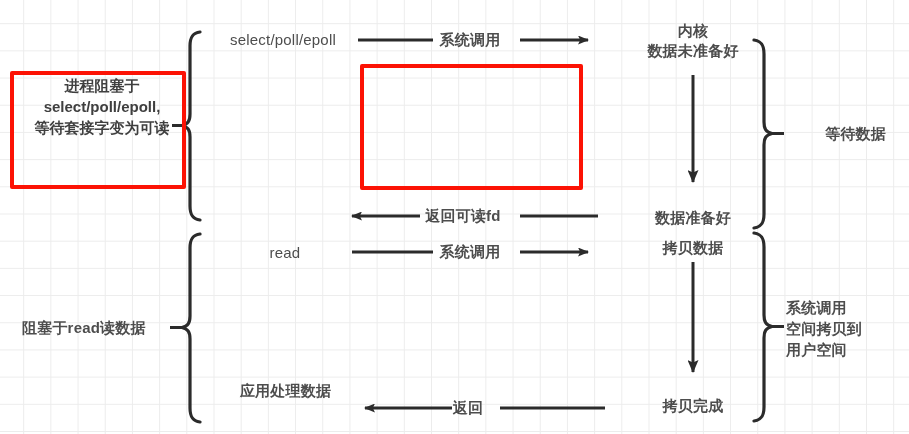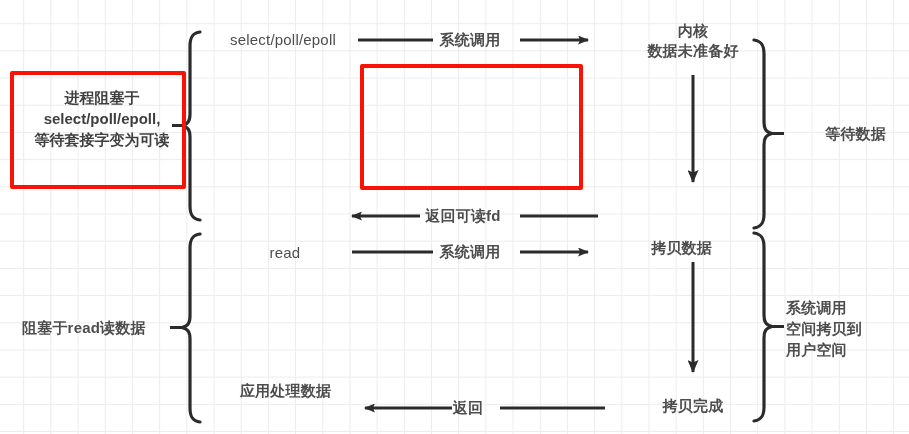--- a/index.html
+++ b/index.html
@@ -149,31 +149,32 @@
   <div class="lbl thin" style="left:215px; top:243px; width:140px;">read</div>
 
   <div class="lbl" style="left:213px; top:382px; width:145px;font-family:Liberation Serif, serif;">应用处理数据</div>
 
   <div class="lbl" style="left:22px; top:318px; width:148px; text-align:left;">阻塞于read读数据</div>
 
   <div class="lbl" style="left:630px; top:21px; width:126px;">内核</div>
 
   <div class="lbl" style="left:630px; top:41px; width:126px;">数据未准备好</div>
 
+  <div class="lbl" style="left:638px; top:208px; width:110px;">数据准备好</div>
 
-  <div class="lbl" style="left:602px; top:238px; width:110px;text-align:right;">拷贝数据</div>
+  <div class="lbl" style="left:638px; top:238px; width:110px;">拷贝数据</div>
 
   <div class="lbl" style="left:638px; top:396px; width:110px;">拷贝完成</div>
 
   <div class="lbl" style="left:786px; top:124px; width:100px; text-align:right;">等待数据</div>
 
   <div class="lbl" style="left:786px; top:297px; width:110px; text-align:left; line-height:21px;">系统调用
 空间拷贝到
 用户空间</div>
 
   <div class="redbox" style="left:10px; top:71px; width:176px; height:118px;"></div>
-  <div class="redbox-text" style="left:14px; top:87px; width:176px;text-align:center;">进程阻塞于
+  <div class="redbox-text" style="left:14px; top:75px; width:176px;text-align:center;">进程阻塞于
 select/poll/epoll,
 等待套接字变为可读</div>
 
   <div class="redbox" style="left:360px; top:64px; width:223px; height:126px;"></div>
 
 </div>
 
 </body></html>

